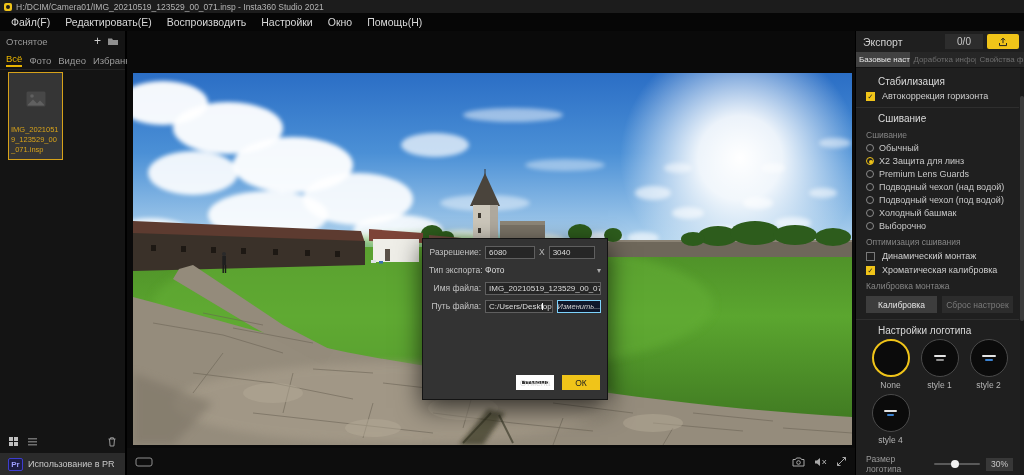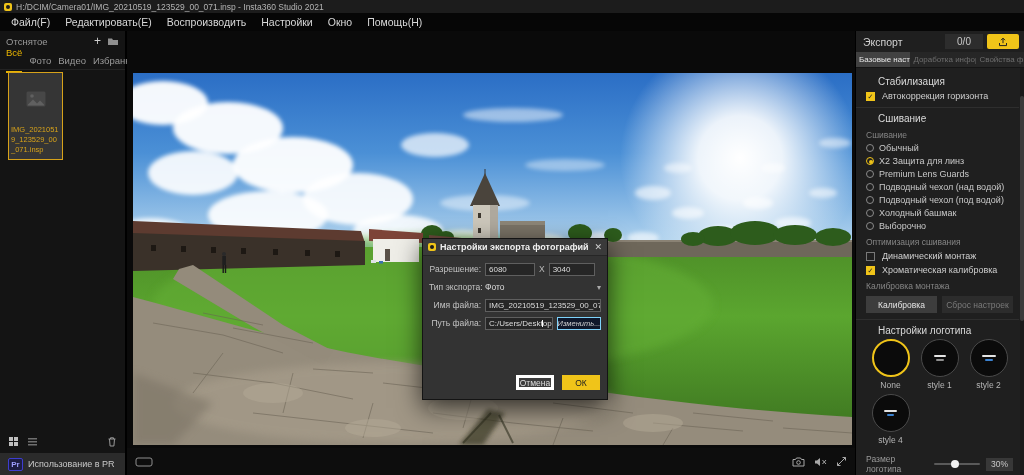--- a/index.html
+++ b/index.html
@@ -19,21 +19,21 @@
   .menubar { position:absolute; top:13px; left:0; right:0; height:18px; background:#060606;
     display:flex; align-items:center; gap:15px; padding-left:11px; }
   .menubar span { font-size:10.5px; color:#d8d8d8; white-space:nowrap; }
   
   .left-panel { position:absolute; top:31px; left:0; width:126px; bottom:0; background:#141414; border-right:1px solid #000; }
   .lp-header { height:20px; display:flex; align-items:center; padding:0 6px; gap:6px; }
   .lp-header .lbl { font-size:9.5px; color:#9a9a9a; flex:1; }
   .lp-plus { font-size:12px; color:#cfcfcf; line-height:10px; }
   .lp-tabs { height:19px; display:flex; gap:7px; align-items:center; padding:0 6px; border-bottom:1px solid #232323; }
   .lp-tab { font-size:9.5px; color:#9a9a9a; white-space:nowrap; }
-  .lp-tab.active { color:#e8b400; border-bottom:2px solid #e8b400; padding-bottom:13px; }
+  .lp-tab.active { color:#e8b400; border-bottom:2px solid #e8b400; padding-bottom:1px; }
   .thumb { position:absolute; left:8px; top:41px; width:55px; height:88px; border:1px solid #d7a21a; background:#353535; }
   .thumb-img { height:52px; display:flex; align-items:center; justify-content:center; }
   .thumb-name { font-size:7.5px; line-height:1.3; color:#d7a21a; padding:0 2px; word-break:break-all; }
   .lp-bottomicons { position:absolute; bottom:26px; left:0; right:0; height:16px; display:flex; align-items:center; gap:8px; padding:0 8px; }
   .lp-bottomicons .spacer { flex:1; }
   .lp-pr { position:absolute; bottom:0; left:0; right:0; height:22px; background:#2b2b2b; display:flex; align-items:center; gap:5px; padding:0 8px; }
   .pr-badge { width:15px; height:13px; background:#1d1d42; border:1px solid #3d3dcf; border-radius:2px;
     color:#9e9eff; font-size:8px; font-weight:bold; display:flex; align-items:center; justify-content:center; }
   .lp-pr .lbl { font-size:9px; color:#c9c9c9; white-space:nowrap; }
   
@@ -98,21 +98,21 @@
     display:flex; align-items:center; padding:0 3px; white-space:nowrap; overflow:hidden; position:relative; }
   .w50 { width:50px; } .w46 { width:46px; } .grow { flex:1; } .w76 { width:78px; }
   .xsep { font-size:8.5px; color:#bbbbbb; }
   .dlg-value { font-size:8.5px; color:#dddddd; }
   .dlg-chevron { margin-left:auto; }
   .caret { position:absolute; left:56px; top:2px; bottom:2px; width:1px; background:#ffffff; }
   .change-btn { width:44px; height:13px; background:#0f172a; border:1px solid #7dd3fc; color:#cfcfcf; font-size:7.5px;
     display:flex; align-items:center; justify-content:center; margin-left:auto;font-style:italic; }
   .dlg-footer { position:absolute; right:7px; bottom:9px; display:flex; gap:8px; }
   .dlg-btn { width:38px; height:15px; font-size:8.5px; display:flex; align-items:center; justify-content:center; }
-  .dlg-btn.cancel { background:#3d3d3d; border:3px solid #ffffff; color:#dddddd; }
+  .dlg-btn.cancel { background:#3d3d3d; border:6px solid #ffffff; color:#dddddd; }
   .dlg-btn.ok { background:#f0c419; color:#222; }
 </style>
 </head>
 <body>
 
 <div id="app">
 
   <div class="titlebar">
     <span class="appico"></span>
     <span class="title">H:/DCIM/Camera01/IMG_20210519_123529_00_071.insp - Insta360 Studio 2021</span>
@@ -442,25 +442,20 @@
         <span class="slider-value">30%</span>
       </div>
 
     </div>
     <div class="rp-scrollbar">
       <span class="rp-scrollthumb"></span>
     </div>
   </div>
 
   <div class="dialog">
-    <div class="dlg-title">
-      <span class="appico"></span>
-      <span class="t">Настройки экспорта фотографий</span>
-      <span class="dlg-close">✕</span>
-    </div>
     <div class="dlg-body">
       <div class="dlg-row">
         <span class="dlg-label">Разрешение:</span>
         <span class="dlg-input w50">6080</span>
         <span class="xsep">X</span>
         <span class="dlg-input w46">3040</span>
       </div>
       <div class="dlg-row">
         <span class="dlg-label">Тип экспорта:</span>
         <span class="dlg-value">Фото</span>

